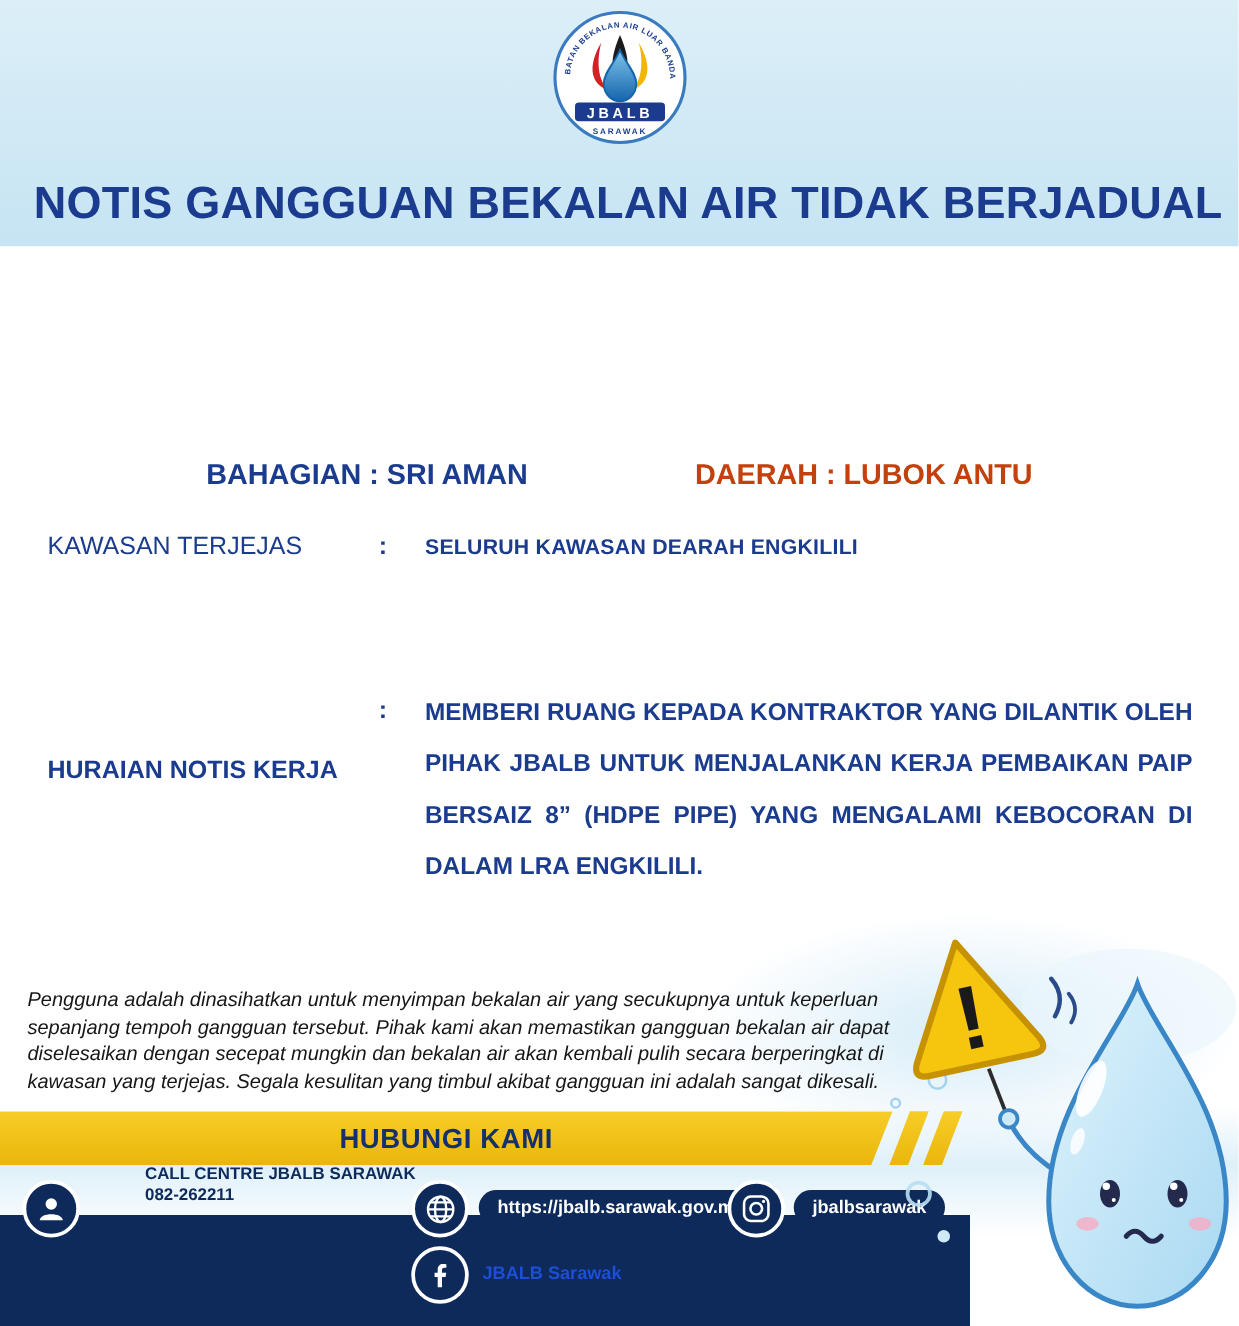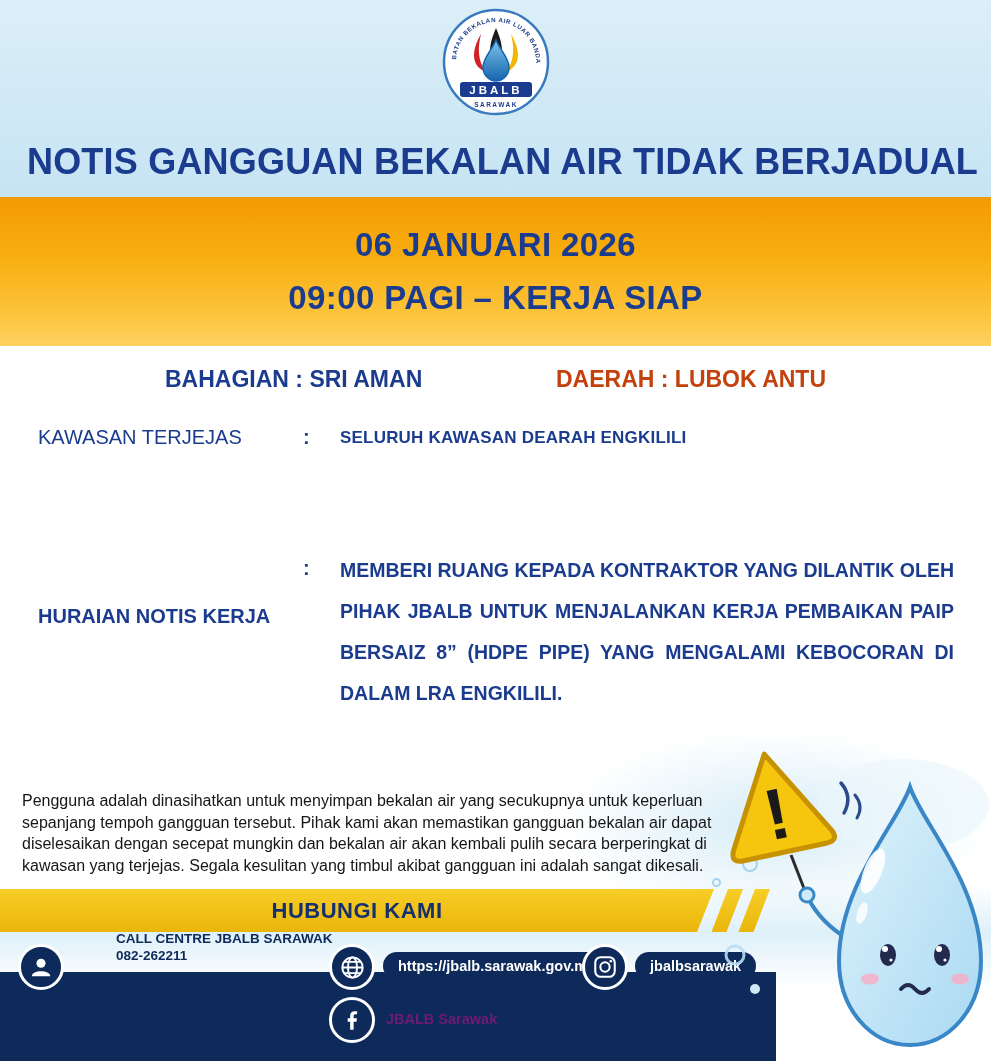--- a/index.html
+++ b/index.html
@@ -25,21 +25,21 @@
   .loc-daerah   { position:absolute; top:366px; left:556px; font-size:23px; font-weight:700; color:#c2410c; }
   .kt-label { position:absolute; top:426px; left:38px;  font-size:20px; font-weight:400; color:#1b3c8e; }
   .kt-colon { position:absolute; top:426px; left:303px; font-size:20px; font-weight:700; color:#1b3c8e; }
   .kt-value { position:absolute; top:428px; left:340px; font-size:17px; font-weight:700; color:#1b3c8e; letter-spacing:0.2px; }
   .hn-label { position:absolute; top:557px; left:38px;  font-size:20px; font-weight:700; color:#1b3c8e;margin-top:48px; }
   .hn-colon { position:absolute; top:557px; left:303px; font-size:20px; font-weight:700; color:#1b3c8e; }
   .hn-value { position:absolute; top:550px; left:340px; width:614px; font-size:19.5px; font-weight:700;
               color:#1b3c8e; line-height:41px; text-align:justify; }
   
   .advisory { position:absolute; top:790px; left:22px; width:694px; font-size:16px;
-              color:#161616; line-height:21.5px; }
+              font-style:italic; color:#161616; line-height:21.5px; }
   
   .splash-a { position:absolute; top:730px; left:560px; width:430px; height:190px;
               background:radial-gradient(closest-side,rgba(180,220,240,0.55),rgba(180,220,240,0)); }
   .splash-b { position:absolute; top:885px; left:0; width:991px; height:105px;
               background:linear-gradient(180deg,rgba(190,225,243,0) 0%,rgba(190,225,243,0.5) 45%,rgba(190,225,243,0) 100%); }
   .bubble { position:absolute; border:2px solid rgba(150,205,235,0.85); border-radius:50%; }
   .bubble-1 { top:856px; left:742px; width:16px; height:16px; }
   .bubble-2 { top:878px; left:712px; width:9px; height:9px; }
   
   .ribbon { position:absolute; top:889px; left:0; width:714px; height:43px;
@@ -58,21 +58,21 @@
                   background:#0d2a5a; border:3px solid #ffffff;
                   display:flex; align-items:center; justify-content:center; }
   .icon-person { top:944px; left:18px; }
   .icon-globe  { top:944px; left:329px; }
   .icon-insta  { top:944px; left:582px; }
   .icon-fb     { top:997px; left:329px; }
   .url-pill   { position:absolute; top:952px; left:383px; background:#0d2a5a; border-radius:16px;
                 padding:6px 15px; color:#fff; font-weight:700; font-size:14.5px; }
   .insta-pill { position:absolute; top:952px; left:635px; background:#0d2a5a; border-radius:16px;
                 padding:6px 15px; color:#fff; font-weight:700; font-size:14.5px; }
-  .fb-label   { position:absolute; top:1011px; left:386px; color:#701a75; font-weight:700; font-size:14.5px; }
+  .fb-label   { position:absolute; top:1011px; left:386px; color:#1d4ed8; font-weight:700; font-size:14.5px; }
   
   .mascot { position:absolute; top:743px; left:713px; width:278px; height:318px; }
 </style>
 </head>
 <body>
 
 <div class="poster">
 
   <div class="sky"></div>
 
@@ -99,24 +99,20 @@
       <path d="M55 22 C 48 38 46 52 55 62 C 64 52 62 38 55 22 Z" fill="#1a1a1a"></path>
       <path d="M55 34 C 59 44 68 52 68 61 C 68 69 62 75 55 75 C 48 75 42 69 42 61 C 42 52 51 44 55 34 Z" fill="url(#logoDrop)" stroke="#1565ad" stroke-width="1.5"></path>
       <rect x="19" y="76" width="72" height="15" rx="3" fill="#1b3c8e"></rect>
       <text x="55" y="88" text-anchor="middle" font-size="11.5" font-weight="bold" fill="#ffffff" letter-spacing="3" font-family="Liberation Sans, sans-serif">JBALB</text>
       <text x="55" y="101" text-anchor="middle" font-size="6.5" font-weight="bold" fill="#1b3c8e" letter-spacing="1.5" font-family="Liberation Sans, sans-serif">SARAWAK</text>
     </svg>
   </div>
 
   <h1 class="title">NOTIS GANGGUAN BEKALAN AIR TIDAK BERJADUAL</h1>
 
-  <div class="banner">
-    <div class="banner-date">06 JANUARI 2026</div>
-    <div class="banner-time">09:00 PAGI – KERJA SIAP</div>
-  </div>
 
   <div class="loc-bahagian">BAHAGIAN : SRI AMAN</div>
   <div class="loc-daerah">DAERAH : LUBOK ANTU</div>
 
   <div class="kt-label">KAWASAN TERJEJAS</div>
   <div class="kt-colon">:</div>
   <div class="kt-value">SELURUH KAWASAN DEARAH ENGKILILI</div>
 
   <div class="hn-label">HURAIAN NOTIS KERJA</div>
   <div class="hn-colon">:</div>

